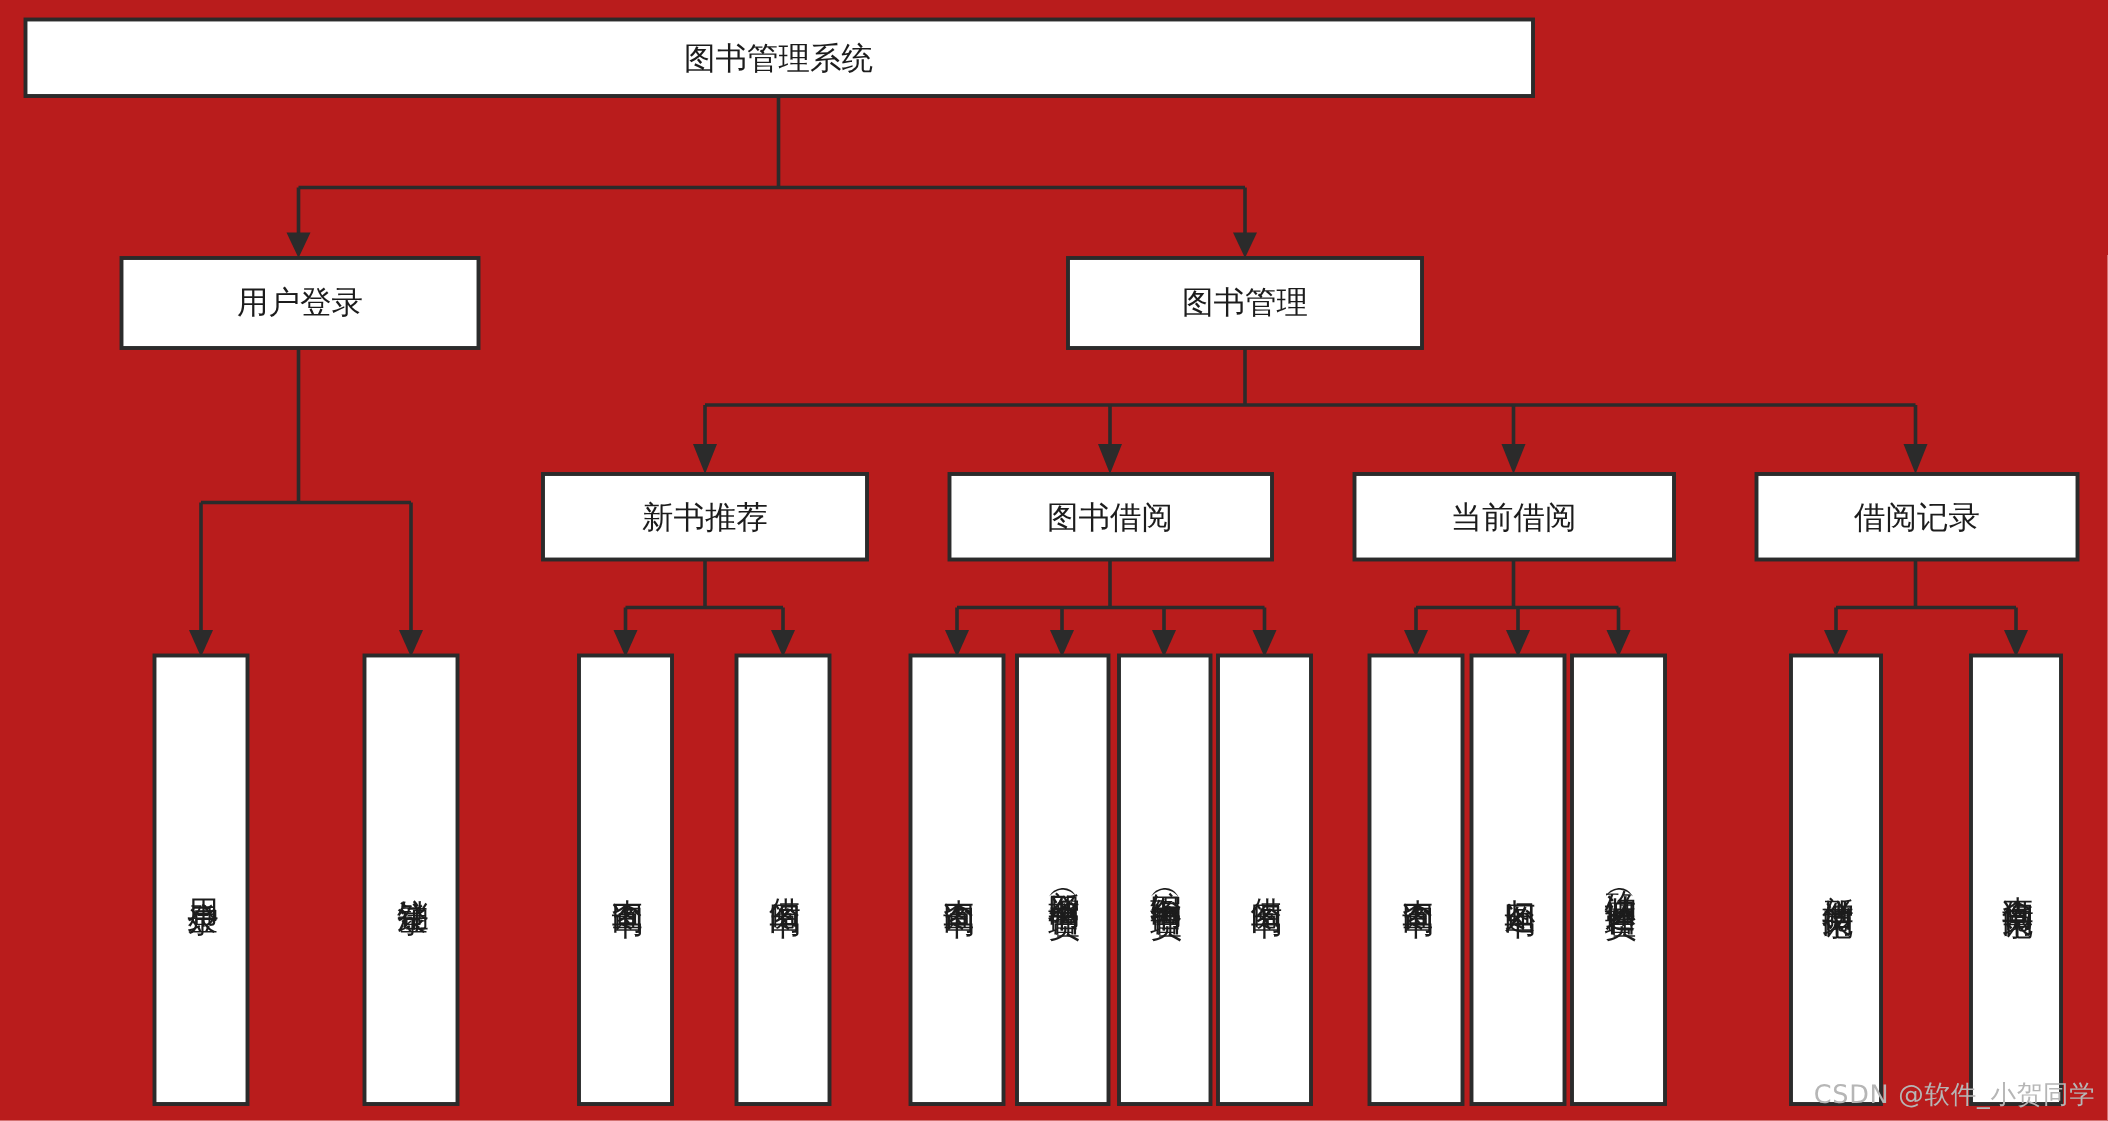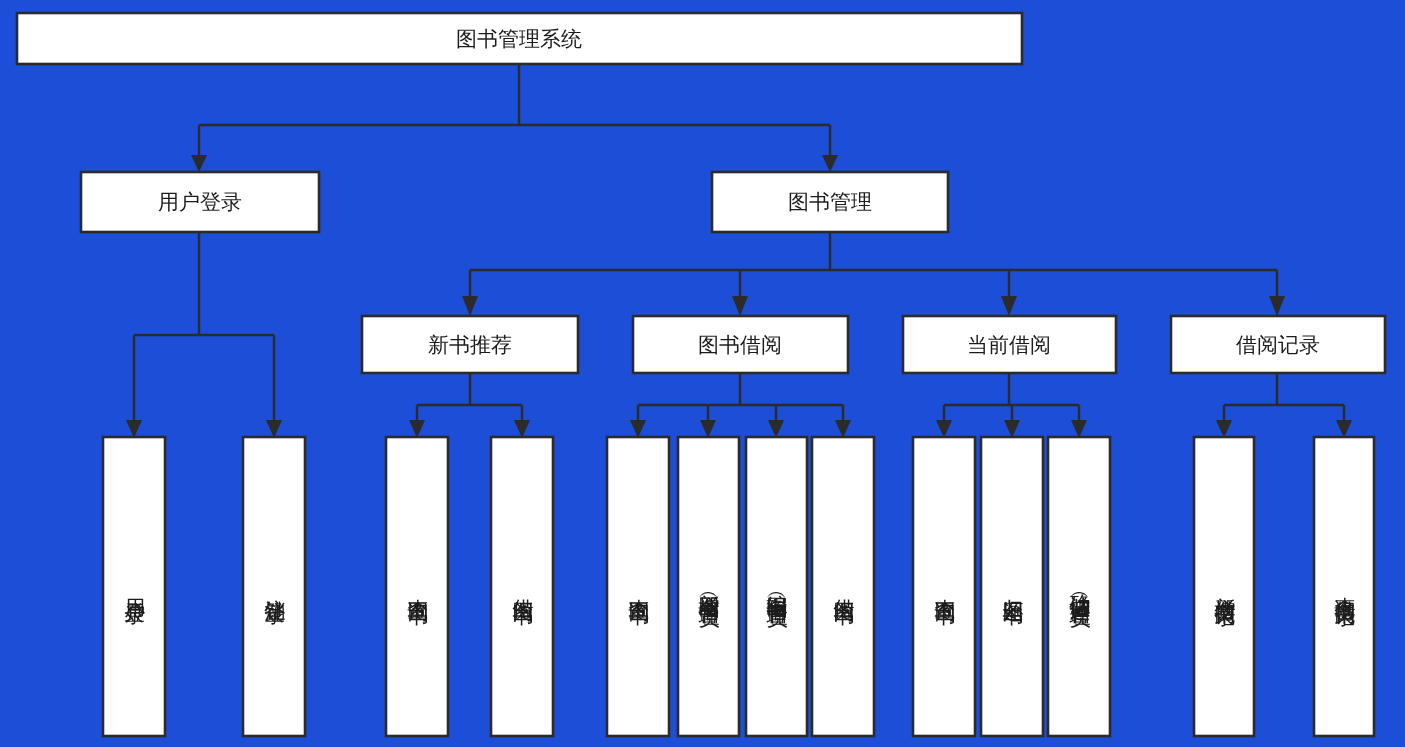--- a/index.html
+++ b/index.html
@@ -10,21 +10,21 @@
   body {
     width: 1405px;
     height: 747px;
     font-family: "DejaVu Sans", "Liberation Sans", sans-serif;
     overflow: hidden;
   }
   #diagram-root {
     position: relative;
     width: 1405px;
     height: 747px;
-    background: #1d4ed8;
+    background: #b91c1c;
   }
   svg#tree-svg {
     position: absolute;
     top: 0;
     left: 0;
     width: 1405px;
     height: 747px;
   }
   .node-box {
     fill: #ffffff;
@@ -238,14 +238,15 @@
       <text class="node-label-v" x="1224" y="586">新增借阅记录</text>
     </g>
 
     <g>
       <rect class="node-box" x="1314" y="437" width="60" height="299"></rect>
       <text class="node-label-v" x="1344" y="586">查询借阅记录</text>
     </g>
 
   </svg>
 
+  <div class="watermark">CSDN @软件_小贺同学</div>
 
 </div>
 
 </body></html>

